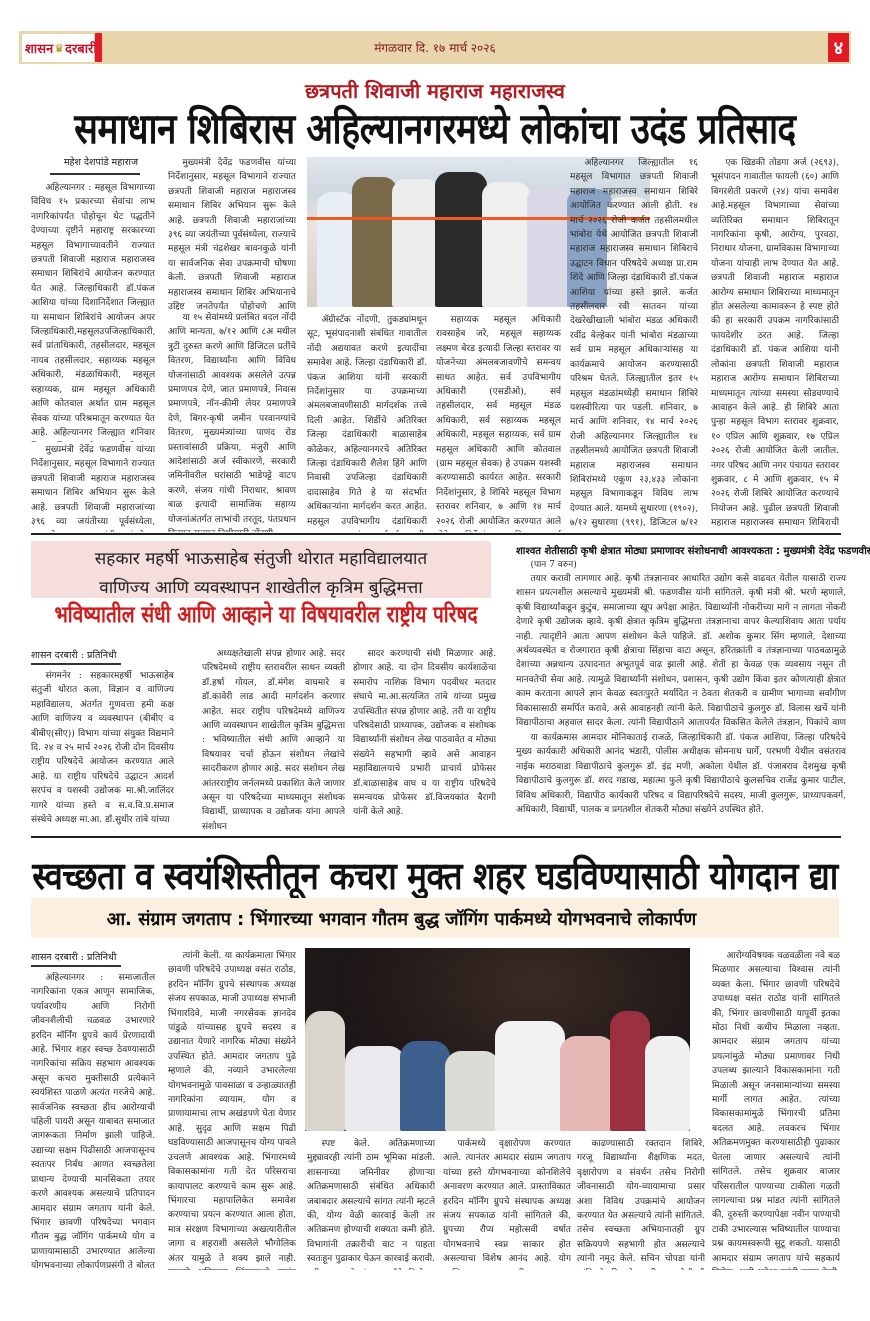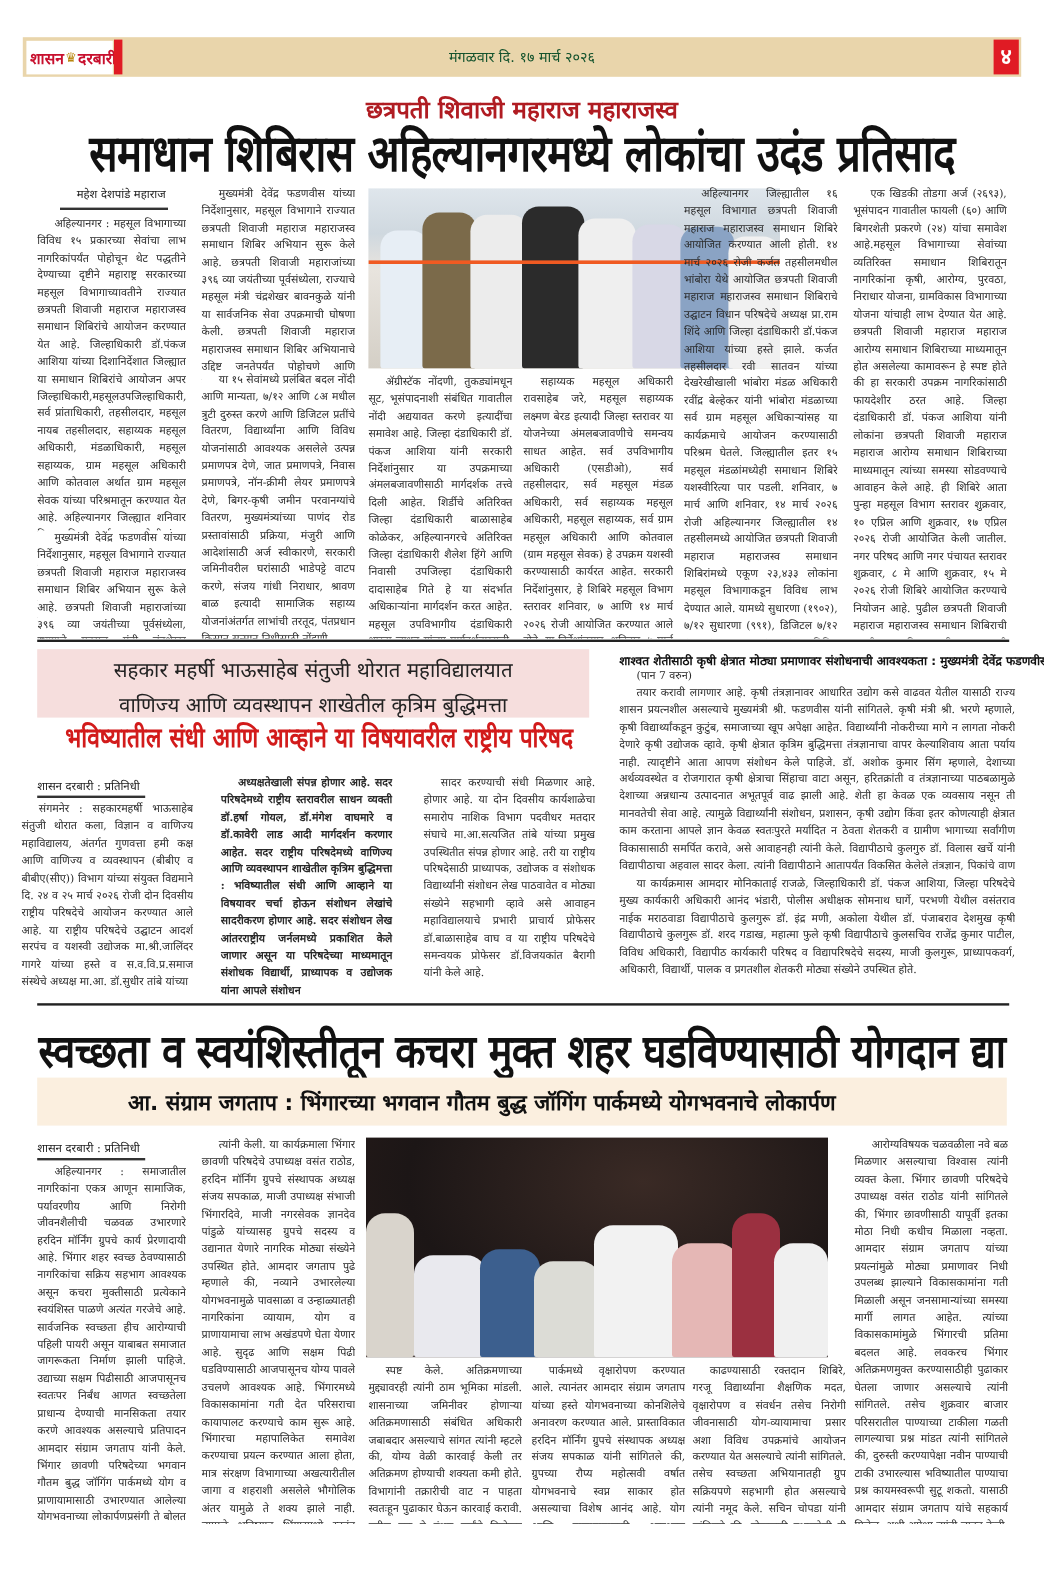--- a/index.html
+++ b/index.html
@@ -3,21 +3,21 @@
 <meta charset="utf-8">
 <style>
   * { box-sizing: border-box; margin: 0; padding: 0; }
   html, body { width: 870px; height: 1321px; background: #ffffff; overflow: hidden; }
   body { font-family: "DejaVu Serif", serif; color: #222; position: relative; }
 
   .masthead { position: absolute; left: 19px; top: 31px; width: 832px; height: 33px; background: #e9d5ab; }
   .logo { position: absolute; left: 3px; top: 3px; height: 28px; width: 72px; background: #fff; display: flex; align-items: center; padding-left: 3px; font-family: "DejaVu Sans", sans-serif; font-weight: bold; color: #c8102e; font-size: 13px; white-space: nowrap; }
   .logo .throne { color: #b8860b; font-size: 11px; margin: 0 1px; }
   .logo-bar { position: absolute; left: 76px; top: 2px; width: 7px; height: 29px; background: #e01b24; }
-  .masthead-date { position: absolute; left: 0; right: 0; top: 8px; text-align: center; font-family: "DejaVu Sans", sans-serif; font-size: 12px; color: #14532d; }
+  .masthead-date { position: absolute; left: 0; right: 0; top: 8px; text-align: center; font-family: "DejaVu Sans", sans-serif; font-size: 12px; color: #7f1d1d; }
   .page-num { position: absolute; right: 2px; top: 2px; width: 21px; height: 29px; background: #e01b24; color: #fff; font-family: "DejaVu Sans", sans-serif; font-size: 18px; font-weight: bold; text-align: center; line-height: 29px; }
 
   .kicker { position: absolute; left: 0; width: 870px; text-align: center; top: 77px; font-family: "DejaVu Sans", sans-serif; font-weight: bold; font-size: 20px; color: #b01c22; }
   .headline { position: absolute; left: 0; width: 870px; text-align: center; font-family: "DejaVu Sans", sans-serif; font-weight: bold; color: #111; letter-spacing: -0.5px; }
   .h1 { top: 103px; font-size: 35px; transform: scaleY(1.2); }
 
   .col { position: absolute; font-size: 9px; line-height: 14.4px; text-align: justify; color: #2a2a2a; overflow: hidden; }
   .col p { text-indent: 1.6em; }
   .byline { position: absolute; font-size: 9.5px; color: #222; }
   .byline-center { text-align: center; }
@@ -102,24 +102,24 @@
 <div class="hr" style="left:31px; top:533px; width:810px;"></div>
 
 <div class="box-pink"></div>
 <div class="box-pink-text" style="top:546px;">सहकार महर्षी भाऊसाहेब संतुजी थोरात महाविद्यालयात</div>
 <div class="box-pink-text" style="top:575px;">वाणिज्य आणि व्यवस्थापन शाखेतील कृत्रिम बुद्धिमत्ता</div>
 <div class="red-head">भविष्यातील संधी आणि आव्हाने या विषयावरील राष्ट्रीय परिषद</div>
 
 <div class="byline" style="left:31px; top:648px;">शासन दरबारी : प्रतिनिधी</div>
 <div class="byline-rule" style="left:31px; top:663px; width:90px;"></div>
 
-<div class="col" style="left:18px; top:668px; width:143px; height:166px;">
+<div class="col" style="left:31px; top:668px; width:143px; height:166px;">
     <p>संगमनेर : सहकारमहर्षी भाऊसाहेब संतुजी थोरात कला, विज्ञान व वाणिज्य महाविद्यालय, अंतर्गत गुणवत्ता हमी कक्ष आणि वाणिज्य व व्यवस्थापन (बीबीए व बीबीए(सीए)) विभाग यांच्या संयुक्त विद्यमाने दि. २४ व २५ मार्च २०२६ रोजी दोन दिवसीय राष्ट्रीय परिषदेचे आयोजन करण्यात आले आहे. या राष्ट्रीय परिषदेचे उद्घाटन आदर्श सरपंच व यशस्वी उद्योजक मा.श्री.जालिंदर गागरे यांच्या हस्ते व स.व.वि.प्र.समाज संस्थेचे अध्यक्ष मा.आ. डॉ.सुधीर तांबे यांच्या</p>
   </div>
-<div class="col" style="left:184px; top:646px; width:143px; height:188px;font-weight:bold;">
+<div class="col" style="left:202px; top:646px; width:143px; height:188px;">
     <p>अध्यक्षतेखाली संपन्न होणार आहे. सदर परिषदेमध्ये राष्ट्रीय स्तरावरील साधन व्यक्ती डॉ.हर्षा गोयल, डॉ.मंगेश वाघमारे व डॉ.कावेरी लाड आदी मार्गदर्शन करणार आहेत. सदर राष्ट्रीय परिषदेमध्ये वाणिज्य आणि व्यवस्थापन शाखेतील कृत्रिम बुद्धिमत्ता : भविष्यातील संधी आणि आव्हाने या विषयावर चर्चा होऊन संशोधन लेखांचे सादरीकरण होणार आहे. सदर संशोधन लेख आंतरराष्ट्रीय जर्नलमध्ये प्रकाशित केले जाणार असून या परिषदेच्या माध्यमातून संशोधक विद्यार्थी, प्राध्यापक व उद्योजक यांना आपले संशोधन</p>
   </div>
 <div class="col" style="left:353px; top:646px; width:143px; height:188px;">
     <p>सादर करण्याची संधी मिळणार आहे. होणार आहे. या दोन दिवसीय कार्यशाळेचा समारोप नाशिक विभाग पदवीधर मतदार संघाचे मा.आ.सत्यजित तांबे यांच्या प्रमुख उपस्थितीत संपन्न होणार आहे. तरी या राष्ट्रीय परिषदेसाठी प्राध्यापक, उद्योजक व संशोधक विद्यार्थ्यांनी संशोधन लेख पाठवावेत व मोठ्या संख्येने सहभागी व्हावे असे आवाहन महाविद्यालयाचे प्रभारी प्राचार्य प्रोफेसर डॉ.बाळासाहेब वाघ व या राष्ट्रीय परिषदेचे समन्वयक प्रोफेसर डॉ.विजयकांत बैरागी यांनी केले आहे.</p>
   </div>
 
 <div class="right-head">शाश्वत शेतीसाठी कृषी क्षेत्रात मोठ्या प्रमाणावर संशोधनाची आवश्यकता : मुख्यमंत्री देवेंद्र फडणवीस</div>
 <div class="col" style="left:516px; top:557px; width:330px; height:14px;">
     <p>(पान 7 वरुन)</p>
   </div>

